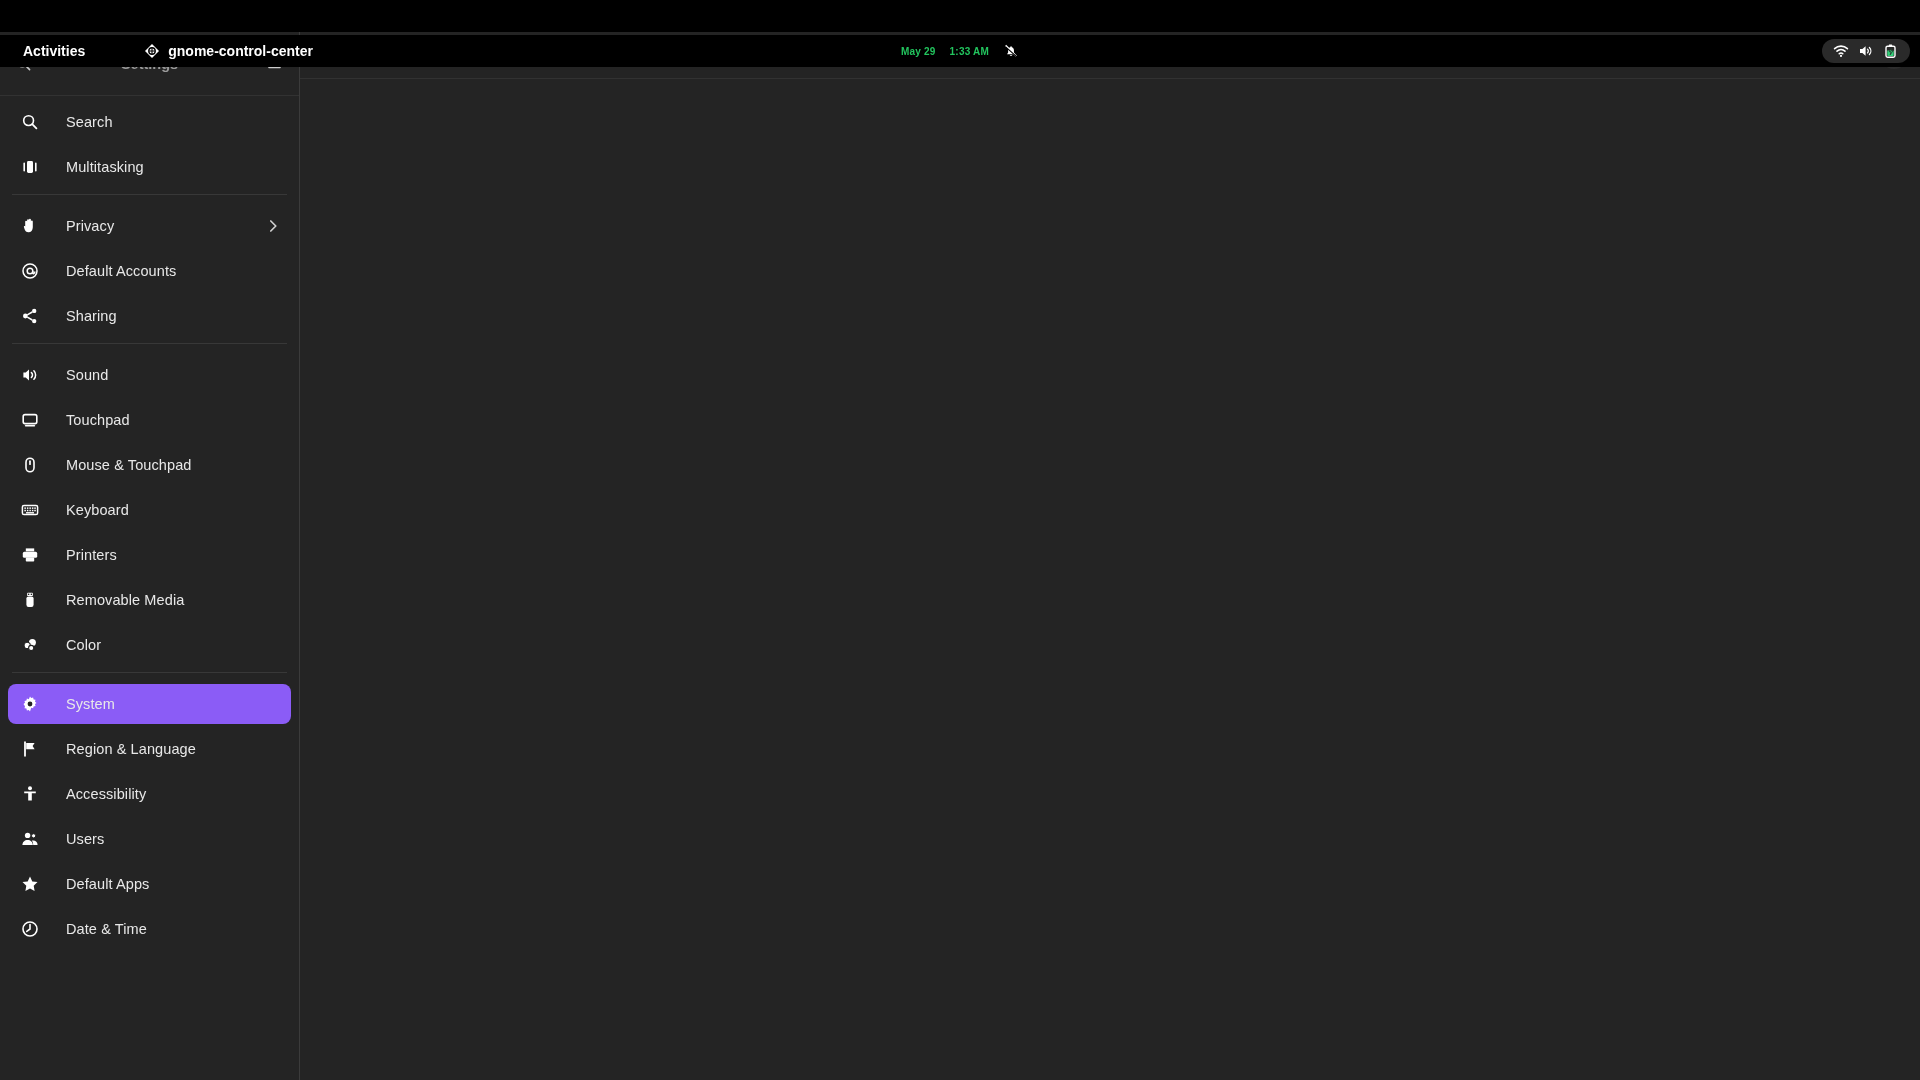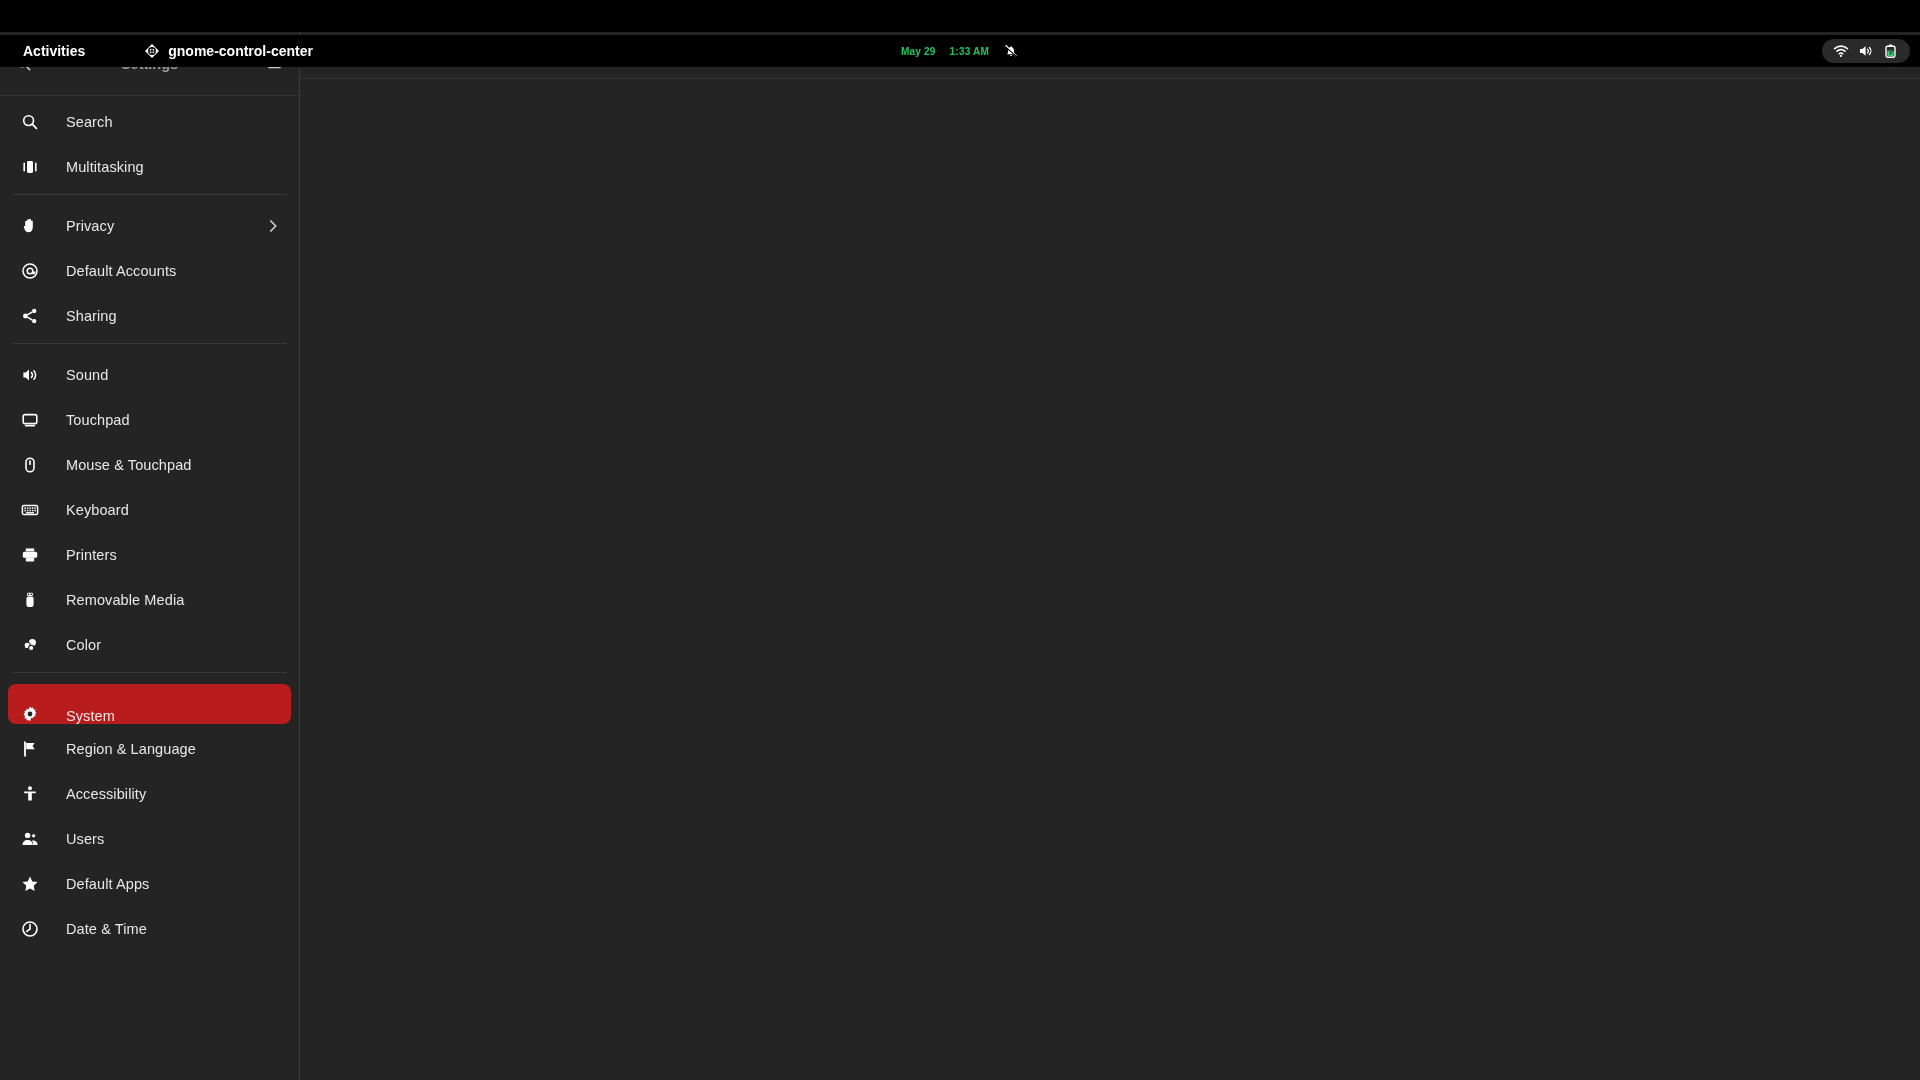--- a/index.html
+++ b/index.html
@@ -88,21 +88,21 @@
   }
   .nav-item{
     height:40px;
     display:flex; align-items:center;
     border-radius:8px;
     padding:0 10px 0 12px;
     cursor:pointer;
     margin-bottom:5px;
     gap:8px;
   }
-  .nav-item.selected{ background:#b91c1c;align-items:flex-end; }
+  .nav-item.selected{ background:#8b5cf6; }
   .nav-ico{
     width:20px; height:20px; flex:none;
     display:flex; align-items:center; justify-content:center;
     color:#ffffff; margin-right:18px;
   }
   .nav-label{
     font-size:14.5px; color:#e8e8e8;
     white-space:nowrap; letter-spacing:.1px;
   }
   .nav-chev{

